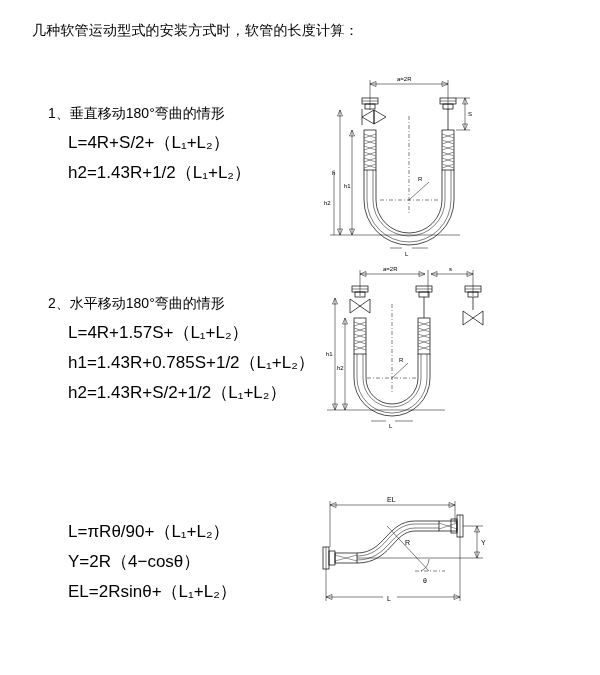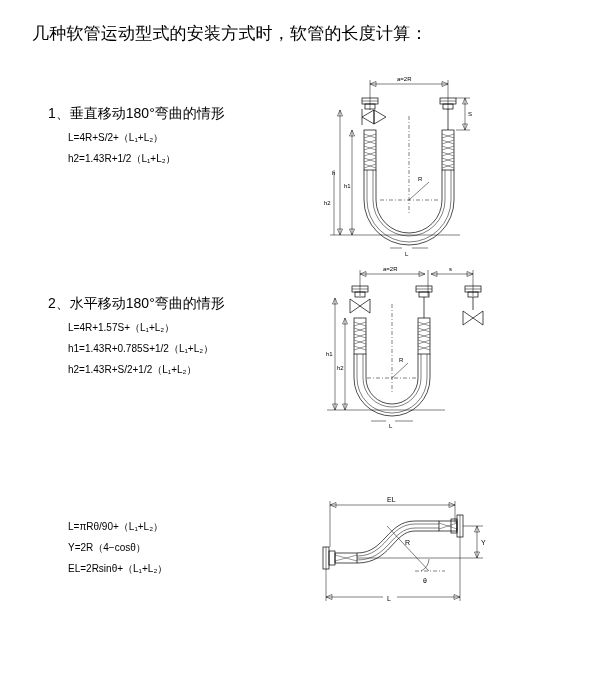--- a/index.html
+++ b/index.html
@@ -17,21 +17,21 @@
   }
   .page {
     position: relative;
     width: 600px;
     height: 675px;
   }
   .heading {
     position: absolute;
     left: 32px;
     top: 22px;
-    font-size: 17px;
+    font-size: 14px;
     letter-spacing: 0.2px;
     white-space: nowrap;
   }
   .section {
     position: absolute;
     left: 0;
     width: 600px;
   }
   .sec1 { top: 105px; }
   .sec2 { top: 295px; }
@@ -42,21 +42,21 @@
     left: 48px;
     top: 0;
     width: 260px;
   }
   .sec-title {
     font-size: 14px;
     margin: 0 0 8px 0;
     white-space: nowrap;
   }
   .formula {
-    font-size: 10px;
+    font-size: 17px;
     margin: 0 0 7px 0;
     padding-left: 20px;
     white-space: nowrap;
   }
   .fig {
     position: absolute;
     top: -35px;
   }
   .fig1 { left: 310px; }
   .fig2 { left: 305px; }

